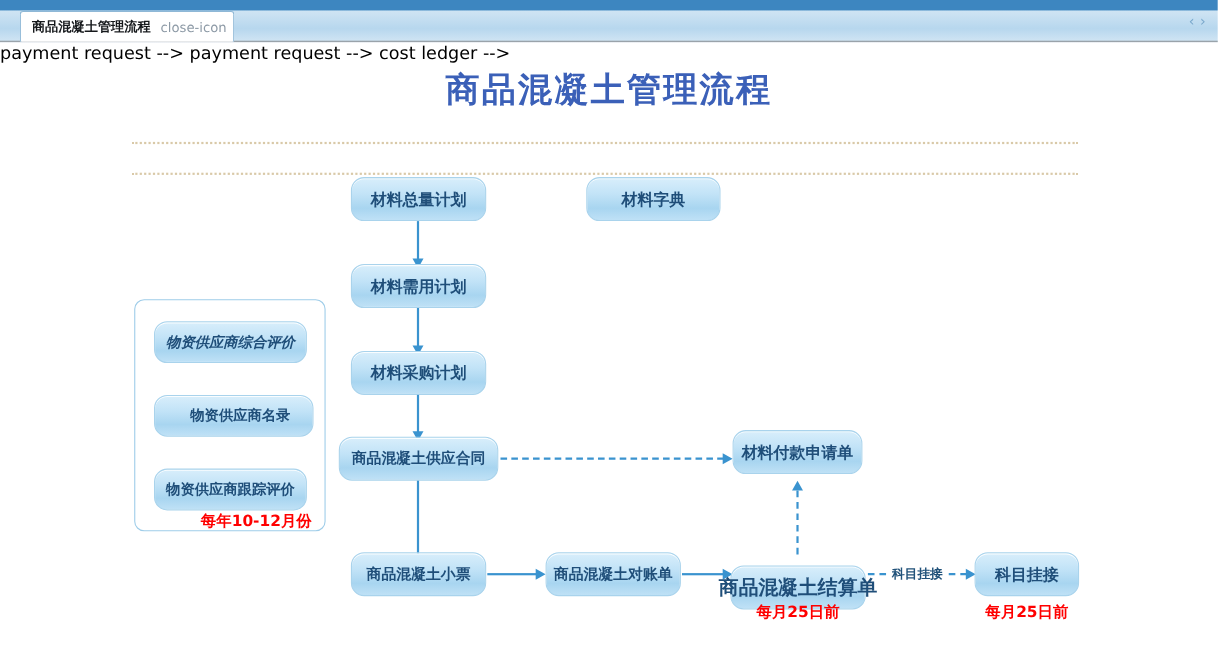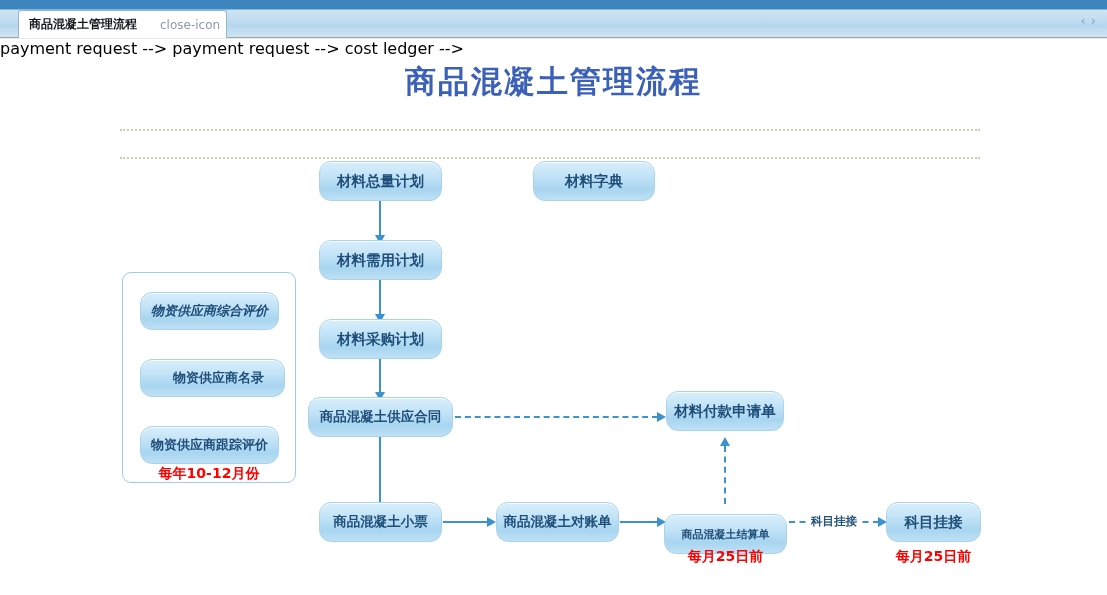--- a/index.html
+++ b/index.html
@@ -29,21 +29,21 @@
     padding:0 6px 0 10px;
     box-sizing:border-box;
     z-index:5;
   }
   .tab-label{
     font-family:"DejaVu Sans","Liberation Sans",sans-serif;
     font-size:12px;font-weight:bold;color:#15181b;
     letter-spacing:0px;white-space:nowrap;
   }
   .tab-close{
-    margin-left:23px;font-size:12px;color:#8d9aa6;line-height:1;
+    margin-left:9px;font-size:12px;color:#8d9aa6;line-height:1;
     cursor:pointer;font-weight:normal;
   }
   .tab-nav{
     position:absolute;right:11px;top:14px;
     display:flex;gap:5px;align-items:center;
     color:#7aa8cc;font-size:13px;line-height:1;
   }
   .tab-nav span{cursor:pointer;}
 
   
@@ -146,21 +146,21 @@
 
   
   <div class="group-panel"></div>
 
   <div class="node" style="left:140px;top:253px;width:139px;height:38px;font-size:13px;font-style:italic;">物资供应商综合评价</div>
 
   <div class="node" style="left:140px;top:320px;width:145px;height:38px;font-size:13px;padding-left:12px;">物资供应商名录</div>
 
   <div class="node" style="left:140px;top:387px;width:139px;height:38px;font-size:13px;">物资供应商跟踪评价</div>
 
-  <div class="note-red" style="left:122px;top:426px;width:174px;">每年10-12月份</div>
+  <div class="note-red" style="left:122px;top:426px;width:174px;padding-left:24px;">每年10-12月份</div>
 
   
   <div class="node" style="left:319px;top:122px;width:123px;height:40px;">材料总量计划</div>
 
   <div class="node" style="left:533px;top:122px;width:122px;height:40px;">材料字典</div>
 
   <div class="vline" style="left:379px;top:162px;height:37px;"></div>
   <div class="arrow-down" style="left:375px;top:196px;"></div>
 
   <div class="node" style="left:319px;top:201px;width:123px;height:40px;">材料需用计划</div>
@@ -189,21 +189,21 @@
   <div class="node" style="left:319px;top:463px;width:123px;height:40px;font-size:13.5px;">商品混凝土小票</div>
 
   <div class="hline" style="left:443px;top:482px;width:45px;"></div>
   <div class="arrow-right" style="left:487px;top:478px;"></div>
 
   <div class="node" style="left:496px;top:463px;width:123px;height:40px;font-size:13.5px;">商品混凝土对账单</div>
 
   <div class="hline" style="left:620px;top:482px;width:38px;"></div>
   <div class="arrow-right" style="left:657px;top:478px;"></div>
 
-  <div class="node" style="left:664px;top:463px;width:123px;height:40px;font-size:11px;margin-top:12px;">商品混凝土结算单</div>
+  <div class="node" style="left:664px;top:463px;width:123px;height:40px;font-size:18px;margin-top:12px;">商品混凝土结算单</div>
 
    payment request --&gt;
   <div class="dash-v" style="left:724px;top:407px;height:58px;"></div>
   <div class="arrow-up" style="left:720px;top:398px;"></div>
 
    cost ledger --&gt;
   <div class="dash-h" style="left:789px;top:482px;width:90px;"></div>
   <div class="arrow-right" style="left:878px;top:478px;"></div>
   <div class="edge-label" style="left:809px;top:475px;">科目挂接</div>
 

